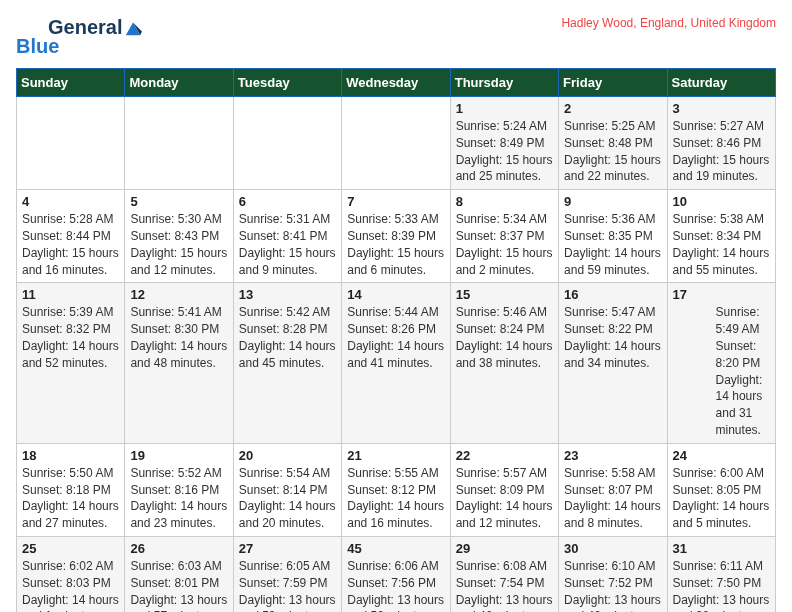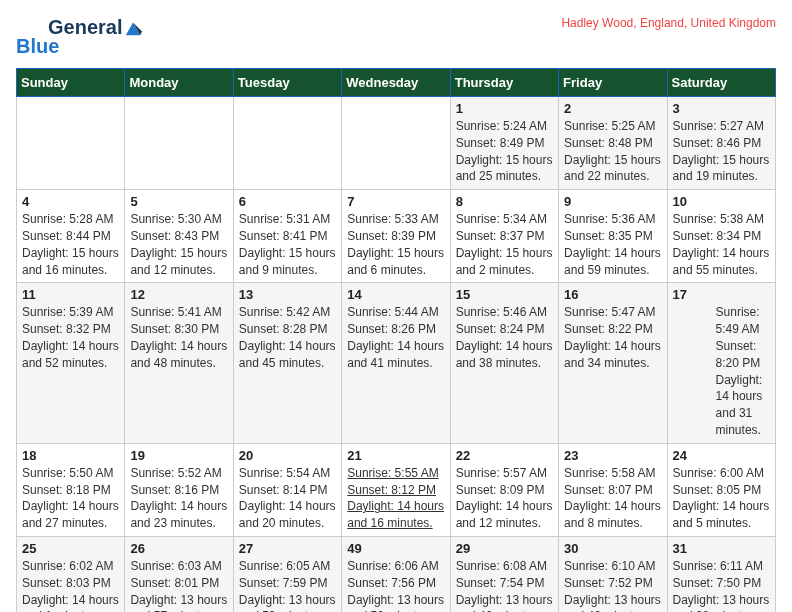--- a/index.html
+++ b/index.html
@@ -271,21 +271,21 @@
         </td>
         <td>
           <span class="day-num">20</span>
           <div class="day-info" style="white-space: pre-line;">Sunrise: 5:54 AM
 Sunset: 8:14 PM
 Daylight: 14 hours
 and 20 minutes.</div>
         </td>
         <td>
           <span class="day-num">21</span>
-          <div class="day-info" style="white-space: pre-line; text-decoration: underline;">Sunrise: 5:55 AM
+          <div class="day-info" style="white-space: pre-line;">Sunrise: 5:55 AM
 Sunset: 8:12 PM
 Daylight: 14 hours
 and 16 minutes.</div>
         </td>
         <td>
           <span class="day-num">22</span>
           <div class="day-info" style="white-space: pre-line;">Sunrise: 5:57 AM
 Sunset: 8:09 PM
 Daylight: 14 hours
 and 12 minutes.</div>
@@ -321,21 +321,21 @@
 and 57 minutes.</div>
         </td>
         <td>
           <span class="day-num">27</span>
           <div class="day-info" style="white-space: pre-line;">Sunrise: 6:05 AM
 Sunset: 7:59 PM
 Daylight: 13 hours
 and 53 minutes.</div>
         </td>
         <td>
-          <span class="day-num">49</span>
+          <span class="day-num">45</span>
           <div class="day-info" style="white-space: pre-line;">Sunrise: 6:06 AM
 Sunset: 7:56 PM
 Daylight: 13 hours
 and 50 minutes.</div>
         </td>
         <td>
           <span class="day-num">29</span>
           <div class="day-info" style="white-space: pre-line;">Sunrise: 6:08 AM
 Sunset: 7:54 PM
 Daylight: 13 hours

